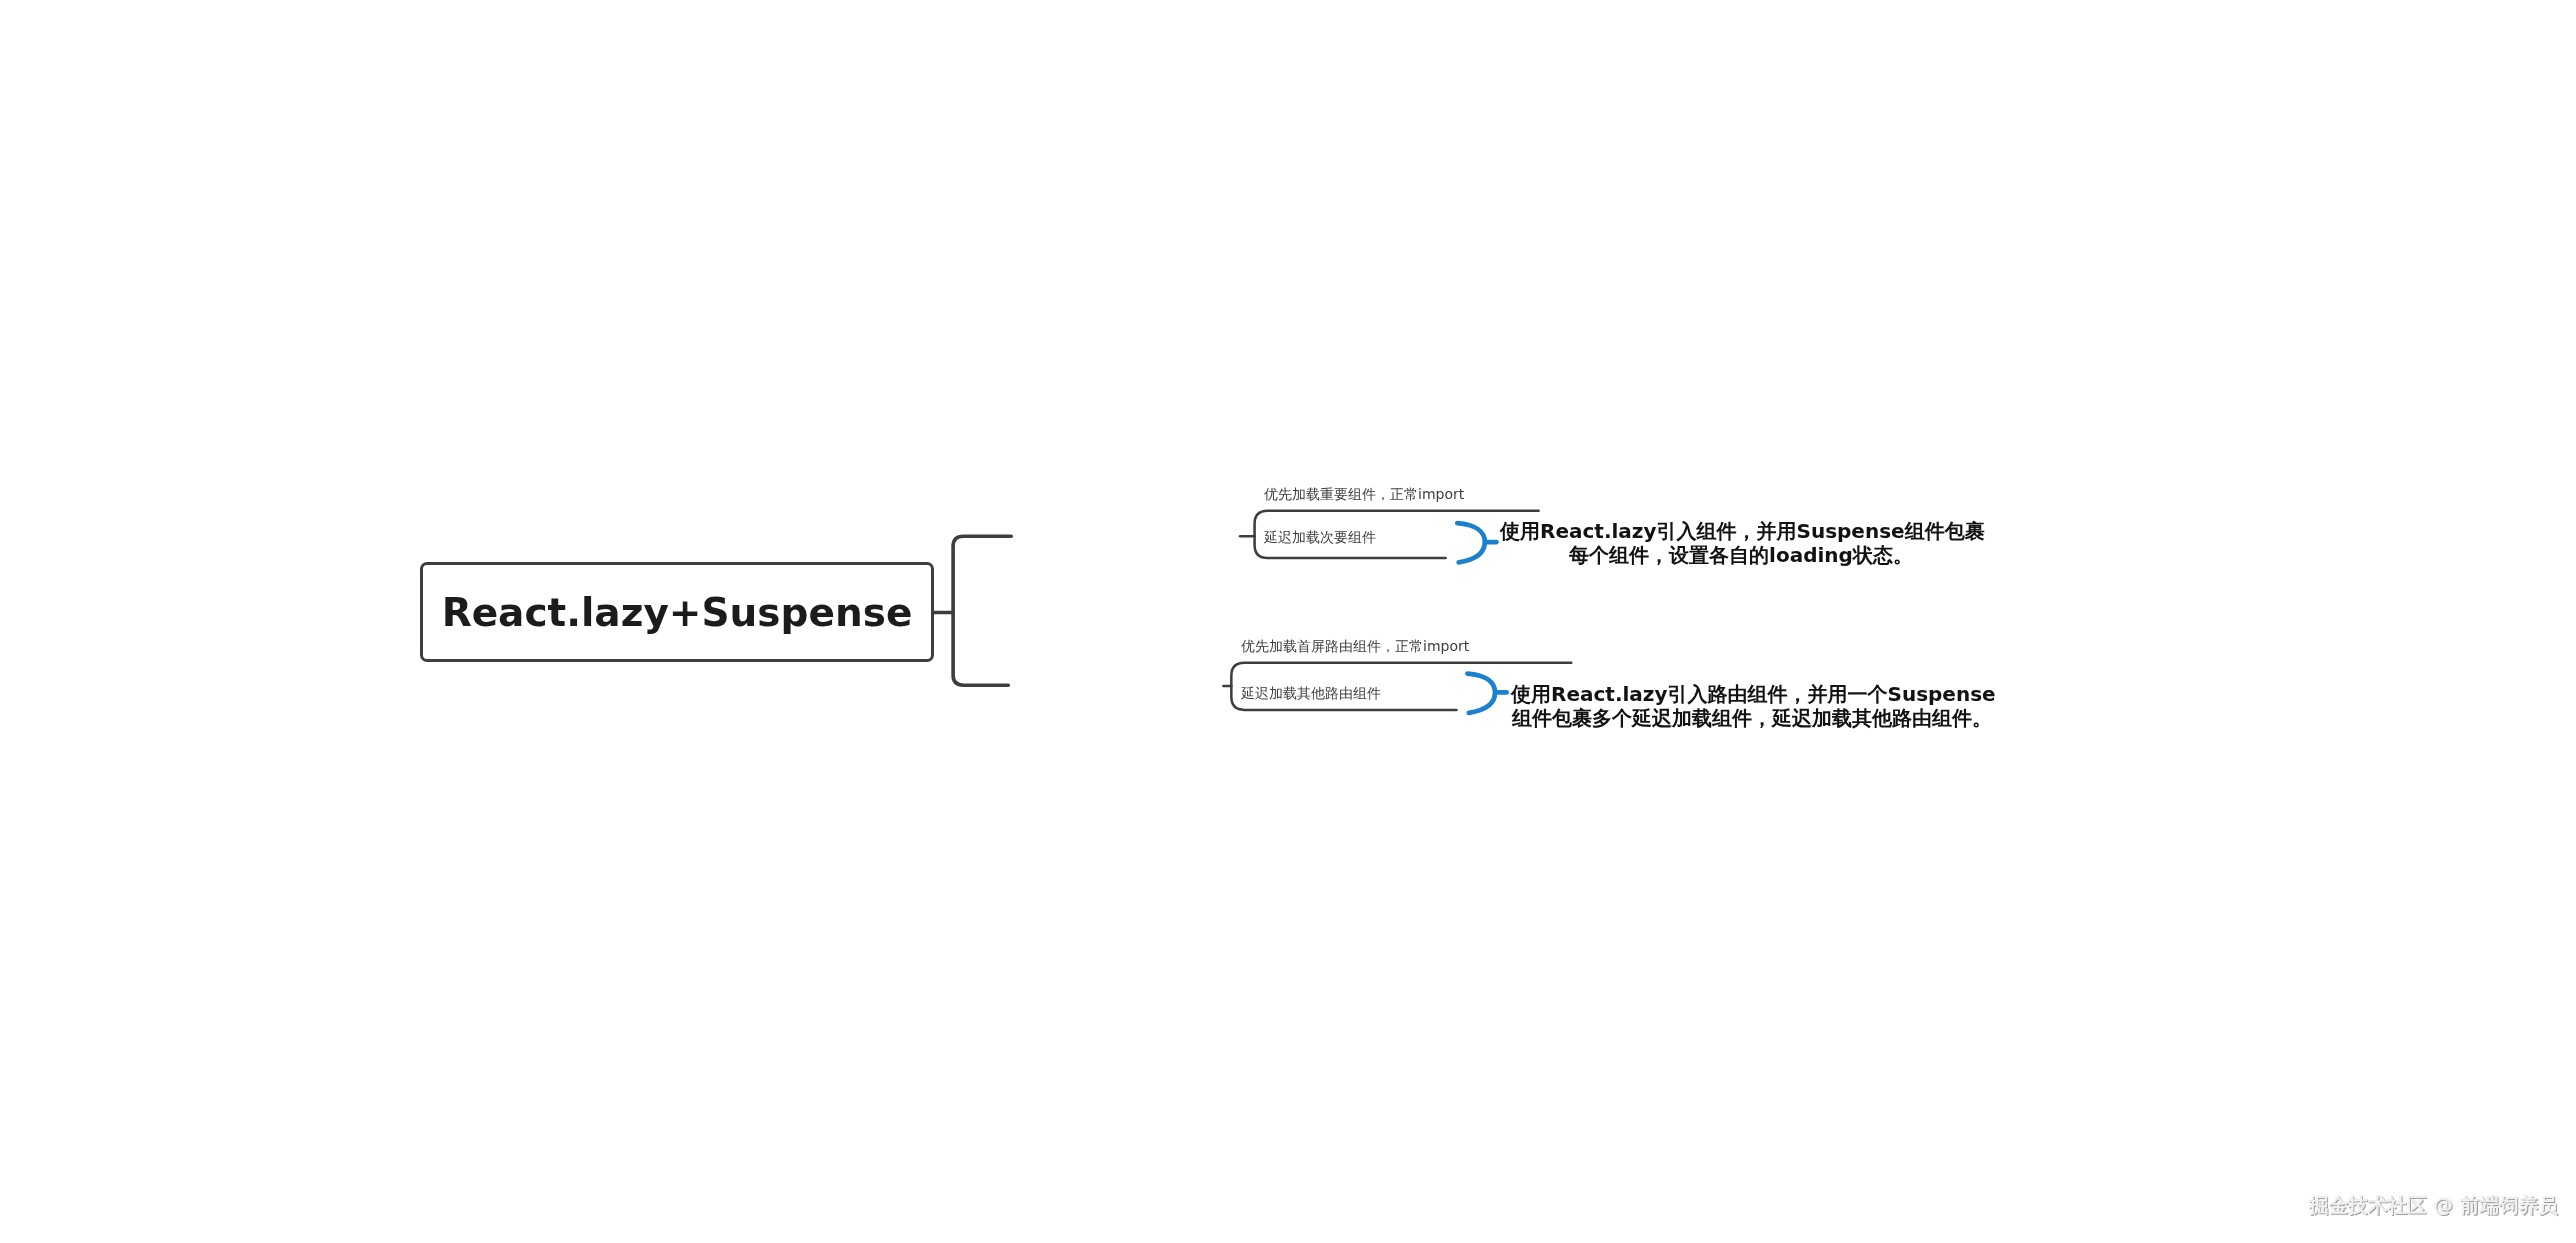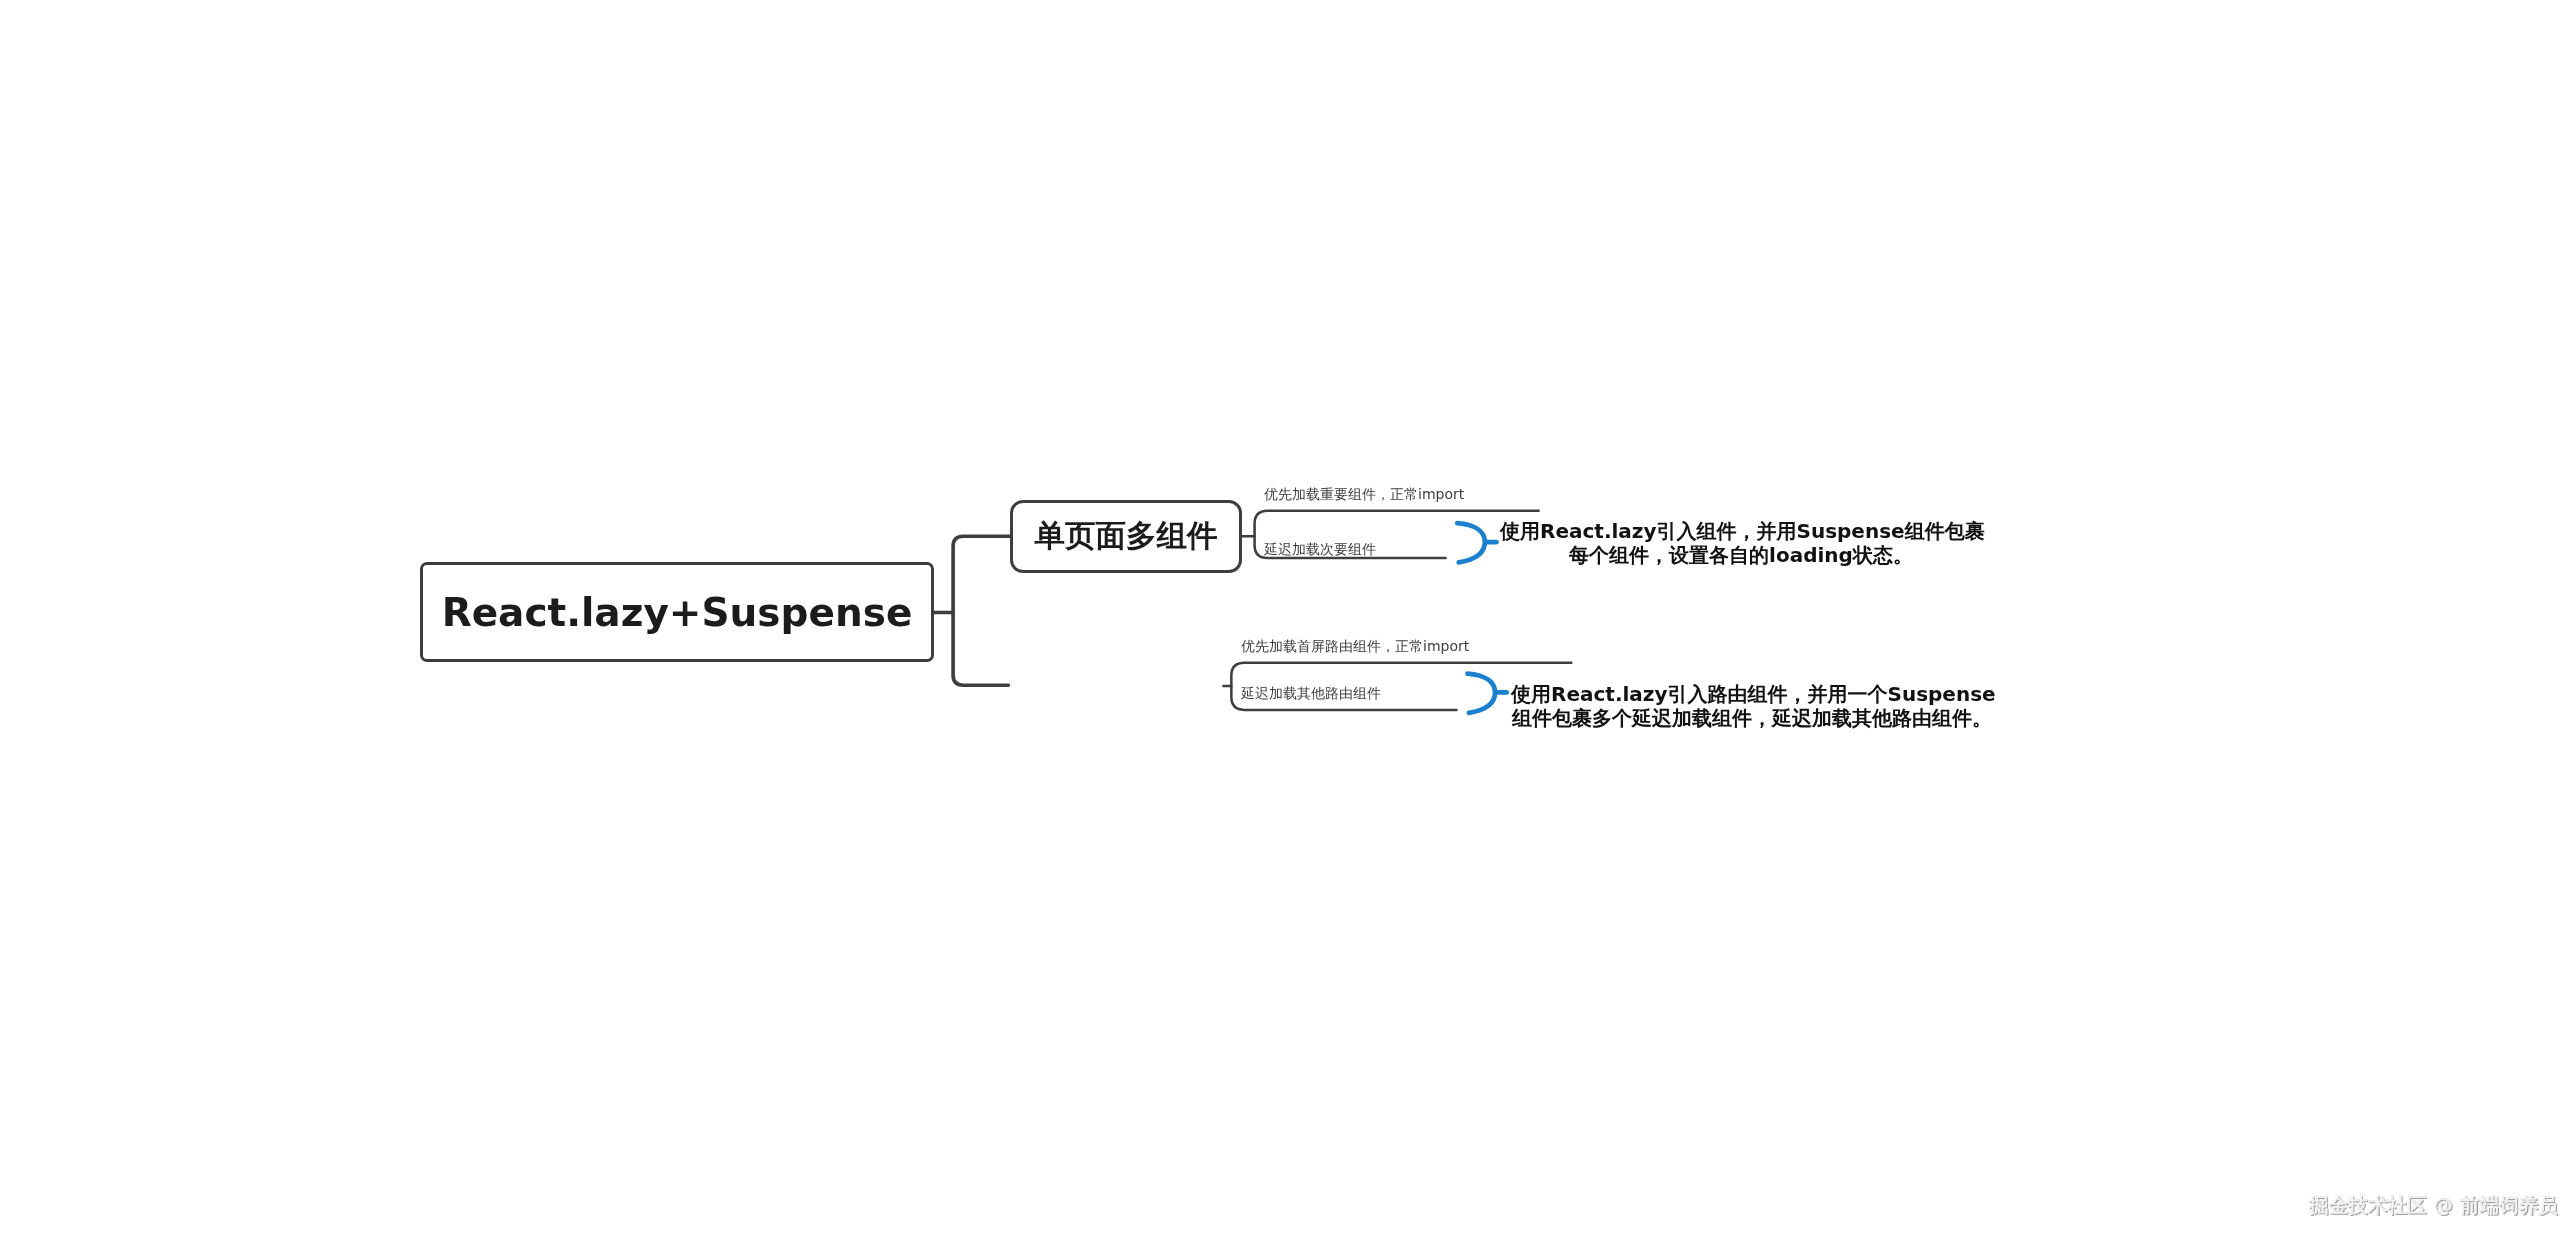--- a/index.html
+++ b/index.html
@@ -66,21 +66,21 @@
   .child-label {
     position: absolute;
     font-size: 14px;
     line-height: 26px;
     height: 26px;
     color: var(--child-text, #3d3d3d);
     text-align: left;
     white-space: nowrap;
   }
   .child-label.b1c1 { left: 1264px; top: 481px; width: 275px; }
-  .child-label.b1c2 { left: 1264px; top: 536px; width: 196px; }
+  .child-label.b1c2 { left: 1264px; top: 524px; width: 196px; }
   .child-label.b2c1 { left: 1241px; top: 633px; width: 331px; }
   .child-label.b2c2 { left: 1241px; top: 680px; width: 219px; }
   .summary {
     position: absolute;
     width: 482px;
     font-size: 20px;
     font-weight: 700;
     line-height: 24px;
     color: var(--summary-text, #121212);
     text-align: center;
@@ -121,23 +121,20 @@
     </g>
     <g transform="translate(2020,925)">
       <path class="brace" d="M 0 2 C 26 4 38 14 38 28 C 38 42 27 52 2 56 M 38 28 H 54"></path>
     </g>
   </svg>
 
   <div class="node-box root-box">
     <span>React.lazy+Suspense</span>
   </div>
 
-  <div class="node-box branch-box b1">
-    <span>单页面多组件</span>
-  </div>
   <div class="child-label b1c1">优先加载重要组件，正常import</div>
   <div class="child-label b1c2">延迟加载次要组件</div>
   <div class="summary s1">
     <div>使用React.lazy引入组件，并用Suspense组件包裹</div>
     <div>每个组件，设置各自的loading状态。</div>
   </div>
 
   <div class="child-label b2c1">优先加载首屏路由组件，正常import</div>
   <div class="child-label b2c2">延迟加载其他路由组件</div>
   <div class="summary s2">

